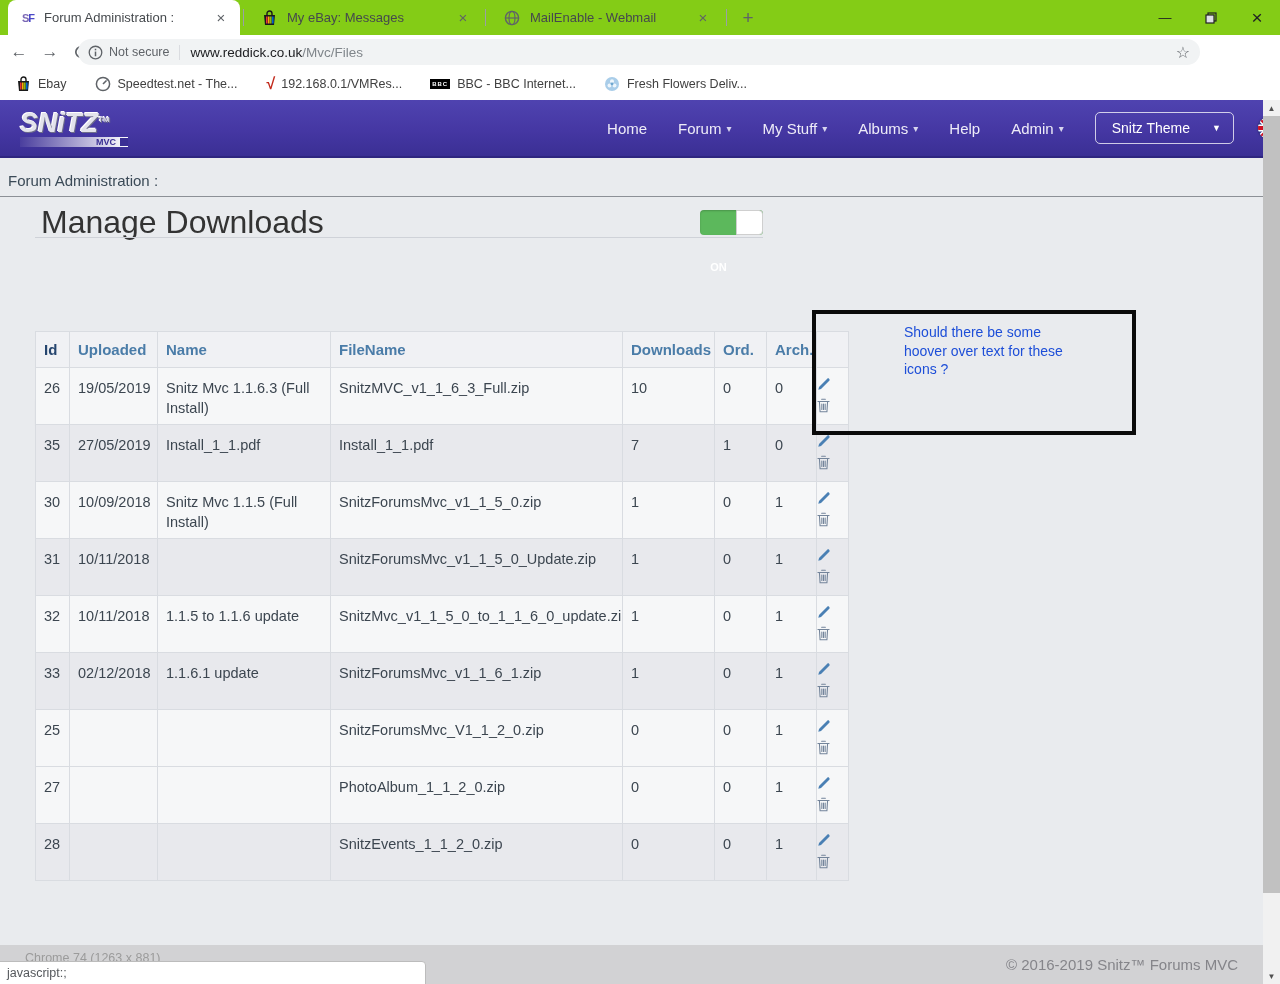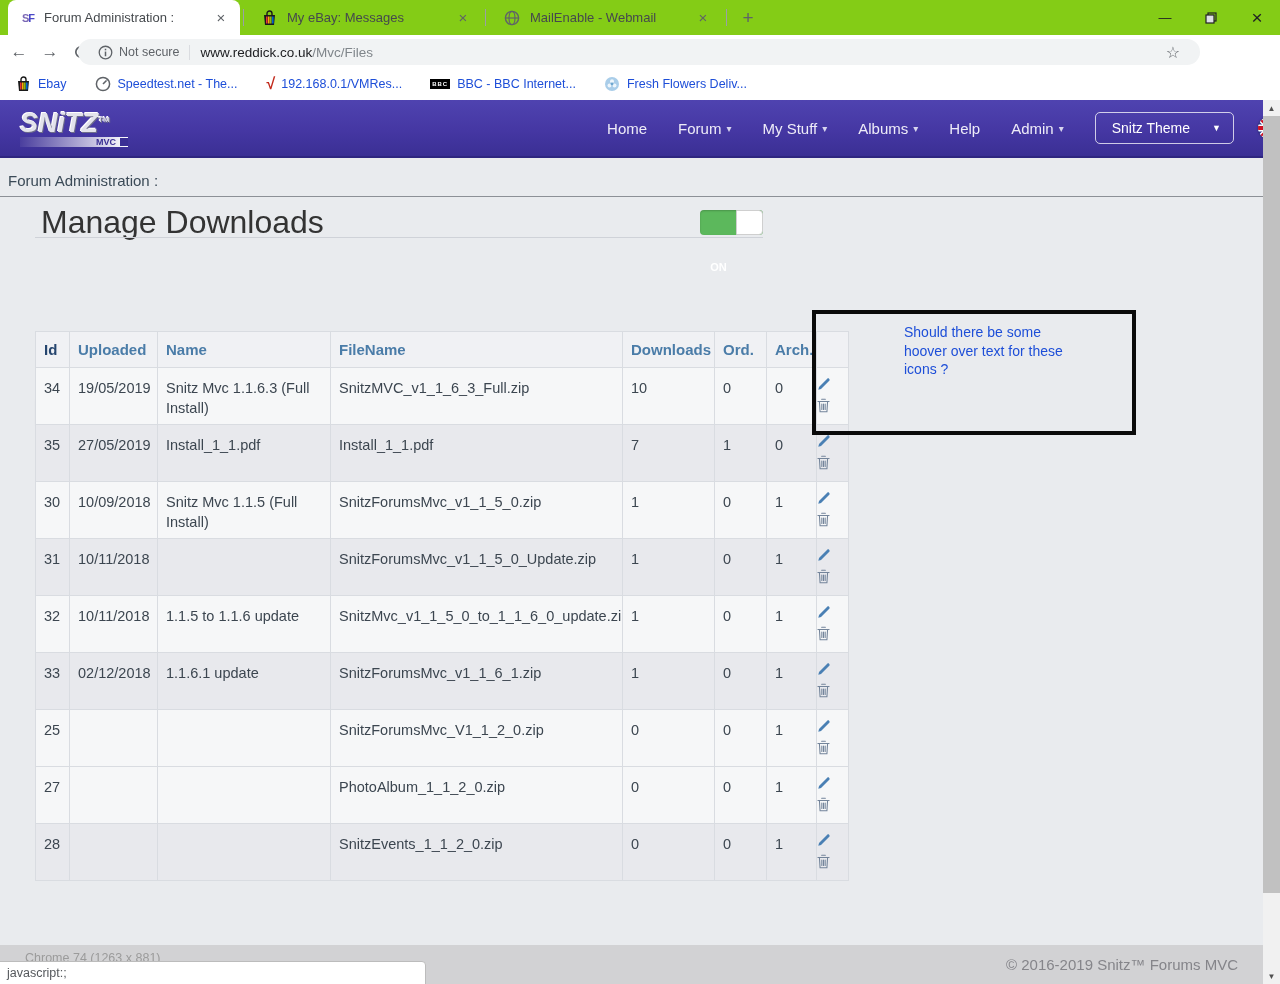--- a/index.html
+++ b/index.html
@@ -23,36 +23,36 @@
   .wc-restore { left:1188px; }
   .wc-close { left:1234px; font-size:19px; font-weight:400; }
   .favicon-sf { font-size:11px; font-weight:bold; letter-spacing:-1px; }
   .favicon-sf .s1{ color:#7b68b5; } .favicon-sf .s2{ color:#4a48c8; }
 
   
   .toolbar { position:absolute; top:35px; left:0; width:1280px; height:33px; background:#fff; display:flex; align-items:center; }
   .navbtn { width:24px; height:24px; display:flex; align-items:center; justify-content:center;
     font-size:17px; color:#5f6368; margin-left:7px; }
   .omnibox { position:absolute; left:78px; top:4px; width:1122px; height:26px; background:#f1f3f4;
-    border-radius:13px; display:flex; align-items:center; padding:0 20px; }
+    border-radius:13px; display:flex; align-items:center; padding:0 10px; }
   .omni-sec { font-size:12.5px; color:#5f6368; margin-left:6px; }
   .omni-div { width:1px; height:15px; background:#dadce0; margin:0 10px; }
   .omni-host { font-size:13.5px; color:#202124; }
   .omni-path { font-size:13.5px; color:#80868b; }
   .omni-star { margin-left:auto; font-size:16px; color:#5f6368; }
   .avatar { position:absolute; left:1212px; top:39px; width:26px; height:26px; border-radius:50%;
     background:#e45427; color:#fff; font-size:13px; font-weight:bold; display:flex; align-items:center; justify-content:center; }
   .menu-dots { position:absolute; left:1250px; top:39px; width:20px; height:26px; display:flex;
     align-items:center; justify-content:center; font-size:15px; color:#5f6368; }
 
   
   .bookmarks { position:absolute; top:68px; left:0; width:1280px; height:32px; background:#fff;
     display:flex; align-items:center; padding-left:16px; }
   .bm { display:flex; align-items:center; margin-right:28px; }
-  .bm .bm-label { font-size:12.5px; color:#1d4ed8; margin-left:7px; white-space:nowrap; }
+  .bm .bm-label { font-size:12.5px; color:#404040; margin-left:7px; white-space:nowrap; }
   .bm-check { color:#c22a1c; font-weight:bold; font-size:16px; font-style:italic; }
   .bm-bbc { background:#000; color:#fff; font-size:6px; font-weight:bold; letter-spacing:1px;
     width:20px; height:10px; display:flex; align-items:center; justify-content:center; }
 
   
   .viewport { position:absolute; top:100px; left:0; width:1280px; height:884px; background:#e9ebee; overflow:hidden; }
 
   .navbar { position:absolute; top:0; left:0; width:1280px; height:58px;
     background:linear-gradient(180deg,#4f43b0 0%,#4537a3 55%,#3a2f94 100%);
     border-bottom:2px solid #2e2680; display:flex; align-items:center;justify-content:flex-end; }
@@ -324,21 +324,21 @@
           <th>Name</th>
           <th>FileName</th>
           <th>Downloads</th>
           <th>Ord.</th>
           <th>Arch.</th>
           <th></th>
         </tr>
       </thead>
       <tbody>
           <tr class="light">
-            <td class="col-id">34</td>
+            <td class="col-id">26</td>
             <td class="col-uploaded">19/05/2019</td>
             <td class="col-name">Snitz Mvc 1.1.6.3 (Full Install)</td>
             <td class="col-filename">SnitzMVC_v1_1_6_3_Full.zip</td>
             <td class="col-downloads">10</td>
             <td class="col-ord">0</td>
             <td class="col-arch">0</td>
             <td class="col-icons">
               <span class="ic"><svg width="14" height="14" viewBox="0 0 16 16">
                   <path d="M1.5 14.5 L2.3 11.4 L11.7 2 C12.3 1.4 13.2 1.4 13.8 2 L14 2.2 C14.6 2.8 14.6 3.7 14 4.3 L4.6 13.7 Z" fill="#4a80b4"></path>
                 </svg></span>

